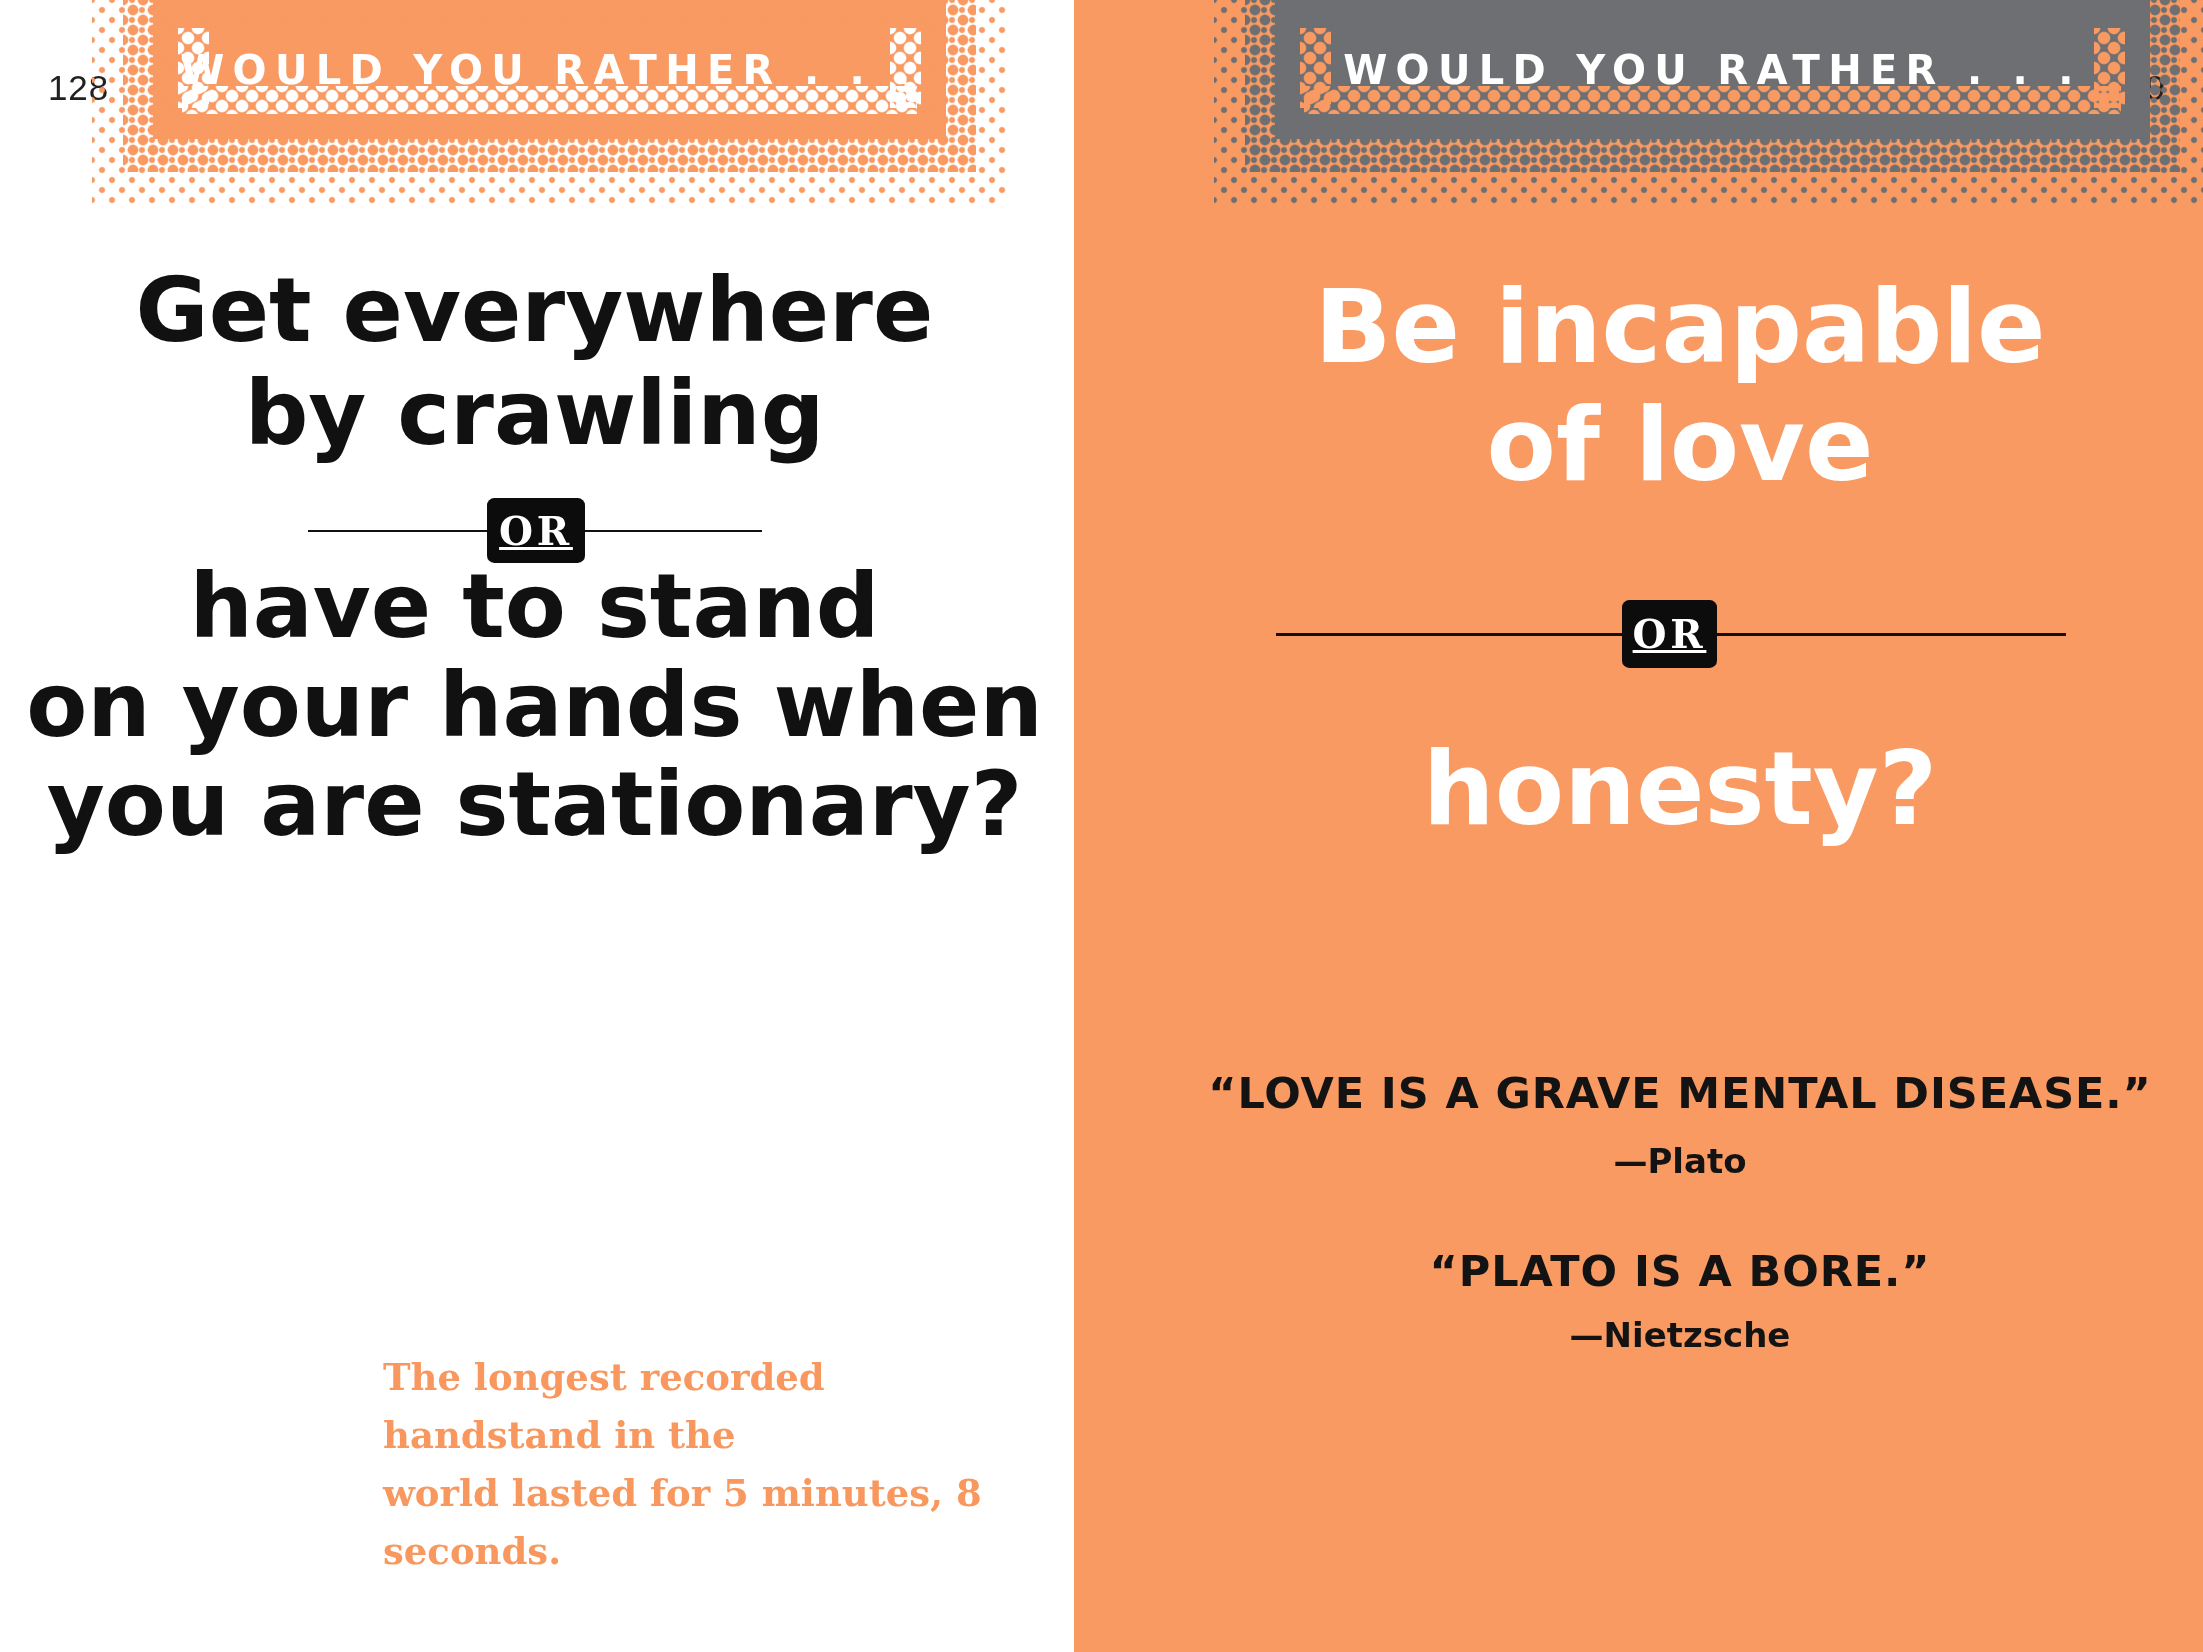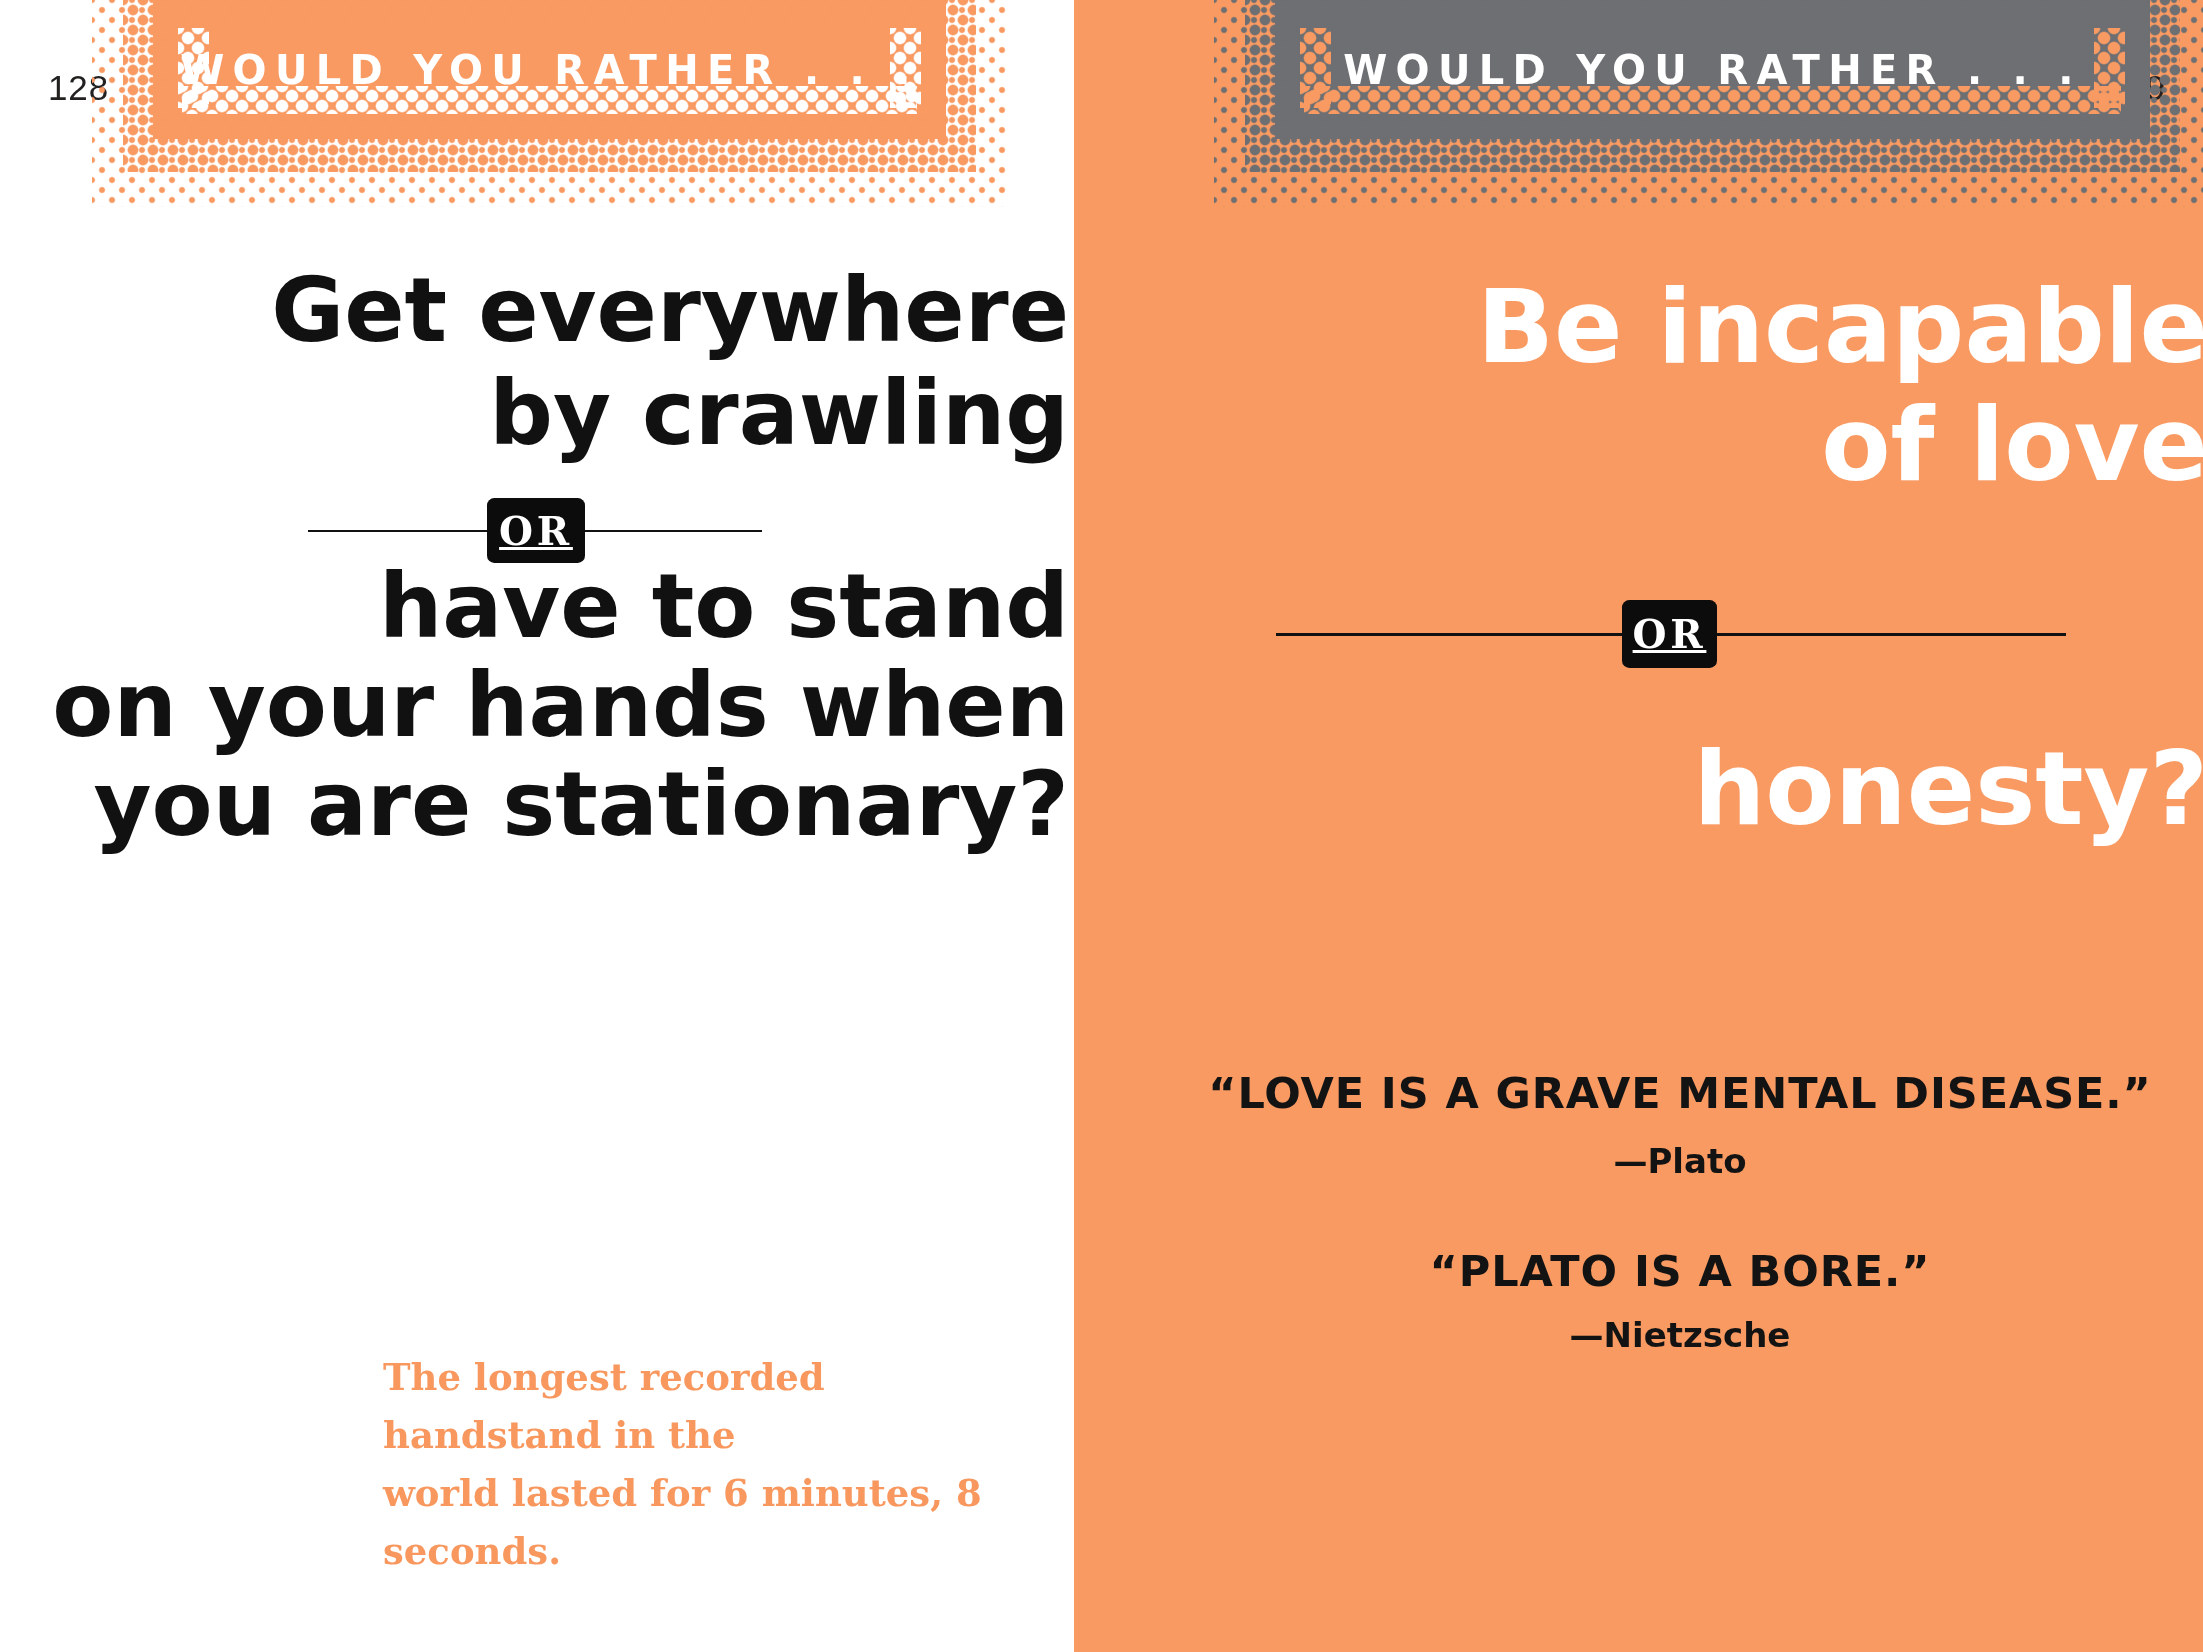--- a/index.html
+++ b/index.html
@@ -26,21 +26,21 @@
       background-size:20px 20px;background-position:0 0,10px 10px;}
   .el{left:-3.7px;top:0;bottom:0;width:31px;}
   .er{right:-3.7px;top:0;bottom:0;width:31px;}
   .eb{left:0;right:0;bottom:-5.5px;height:27.5px;}
   .banner-title{position:relative;color:#ffffff;font-weight:bold;font-size:40px;
       letter-spacing:8.3px;padding-bottom:14.7px;white-space:nowrap;}
   
   .pagenum{position:absolute;top:68px;font-family:"Liberation Sans", sans-serif;
       font-weight:400;font-size:35px;color:#232020;letter-spacing:0.9px;}
   
-  .q{position:absolute;text-align:right;font-weight:bold;white-space:pre-line;}
+  .q{position:absolute;text-align:center;font-weight:bold;white-space:pre-line;}
   .q-left{left:0;width:1069px;color:#111111;font-size:89px;line-height:103px;}
   .q-right{left:1152px;width:1056px;color:#ffffff;font-size:101px;line-height:118px;}
   
   .or-row{position:absolute;}
   .or-line{position:absolute;height:2.8px;background:#111111;top:50%;margin-top:-0.9px;}
   .or-box{position:absolute;background:#0c0c0c;border-radius:7.3px;
       display:flex;align-items:center;justify-content:center;}
   .or-label{font-family:"DejaVu Serif", serif;font-weight:bold;color:#ffffff;
       font-size:39px;letter-spacing:3.7px;text-decoration:underline;}
   
@@ -85,21 +85,21 @@
       <span class="or-label">OR</span>
     </div>
   </div>
 
   <div class="q q-left" style="top:557px;line-height:99px;">have to stand
 on your hands when
 you are stationary?</div>
 
 
   <div class="fact-footnote" style="top:1348px;color:#F8985F;">The longest recorded handstand in the
-world lasted for 6 minutes, 8 seconds.</div>
+world lasted for 5 minutes, 8 seconds.</div>
 
   <div class="pagenum" style="left:2105px;">129</div>
 
   <div class="banner" style="left:1304px;width:817px;height:108px;--dc:#6E6F72;--pc:#F89A62;">
     <div class="fr f3"></div>
     <div class="fr f2"></div>
     <div class="fr f1"></div>
     <div class="core" style="background:#6E6F72;">
       <div class="edge el"></div>
       <div class="edge er"></div>

